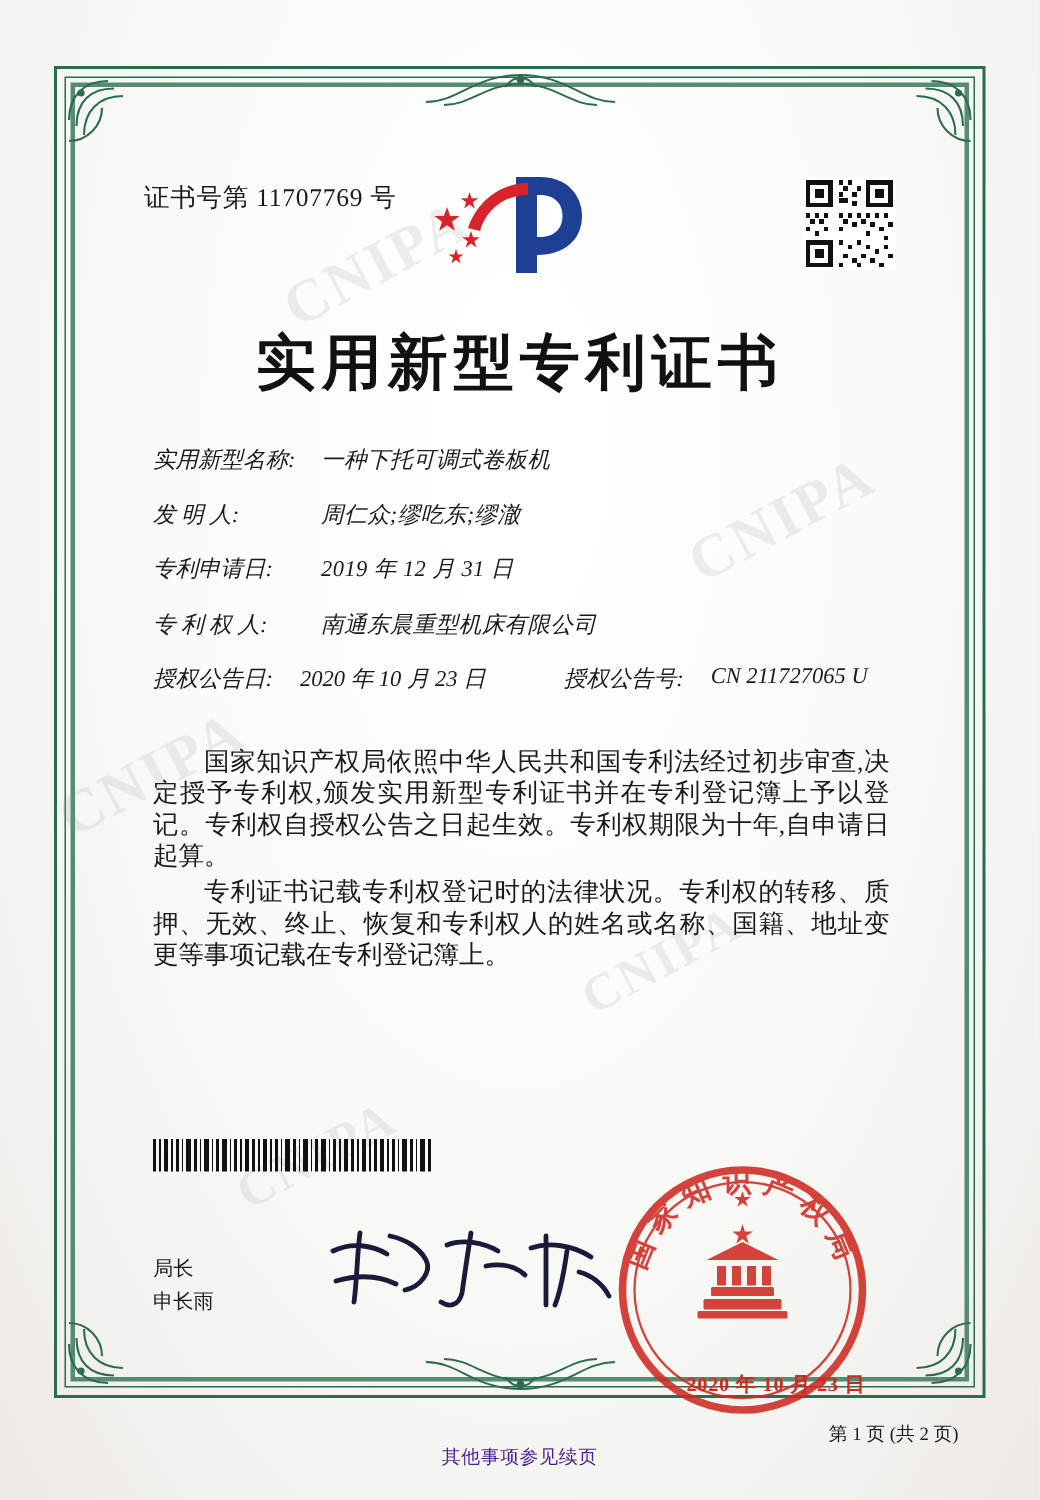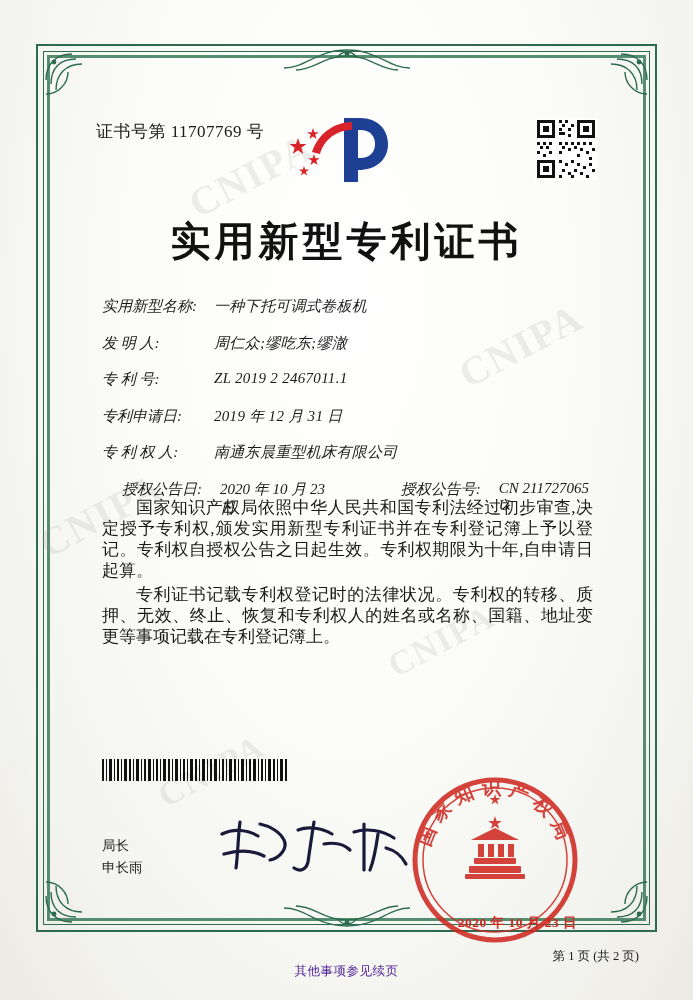--- a/index.html
+++ b/index.html
@@ -165,21 +165,20 @@
   }
   .f-value {
     flex: 1;
     letter-spacing: .3px;
   }
   .field.row2 { display: flex; }
   .f-label2 {
     width: 98px;
     flex: none;
     white-space: nowrap;
-    margin-left: 20px;
   }
   .f-sep {
     width: 52px;
     flex: none;
   }
 
   .para {
     position: absolute;
     left: 48px;
     right: 46px;
@@ -425,24 +424,20 @@
       <div class="fields">
         <div class="field">
           <div class="f-label">实用新型名称:</div>
           <div class="f-value">一种下托可调式卷板机</div>
         </div>
         <div class="field">
           <div class="f-label">发 明 人:</div>
           <div class="f-value">周仁众;缪吃东;缪澈</div>
         </div>
         <div class="field">
-          <div class="f-label">专 利 号:</div>
-          <div class="f-value">ZL 2019 2 2467011.1</div>
-        </div>
-        <div class="field">
           <div class="f-label">专利申请日:</div>
           <div class="f-value">2019 年 12 月 31 日</div>
         </div>
         <div class="field">
           <div class="f-label">专 利 权 人:</div>
           <div class="f-value">南通东晨重型机床有限公司</div>
         </div>
         <div class="field row2">
           <div class="f-label2">授权公告日:</div>
           <div>2020 年 10 月 23 日</div>

